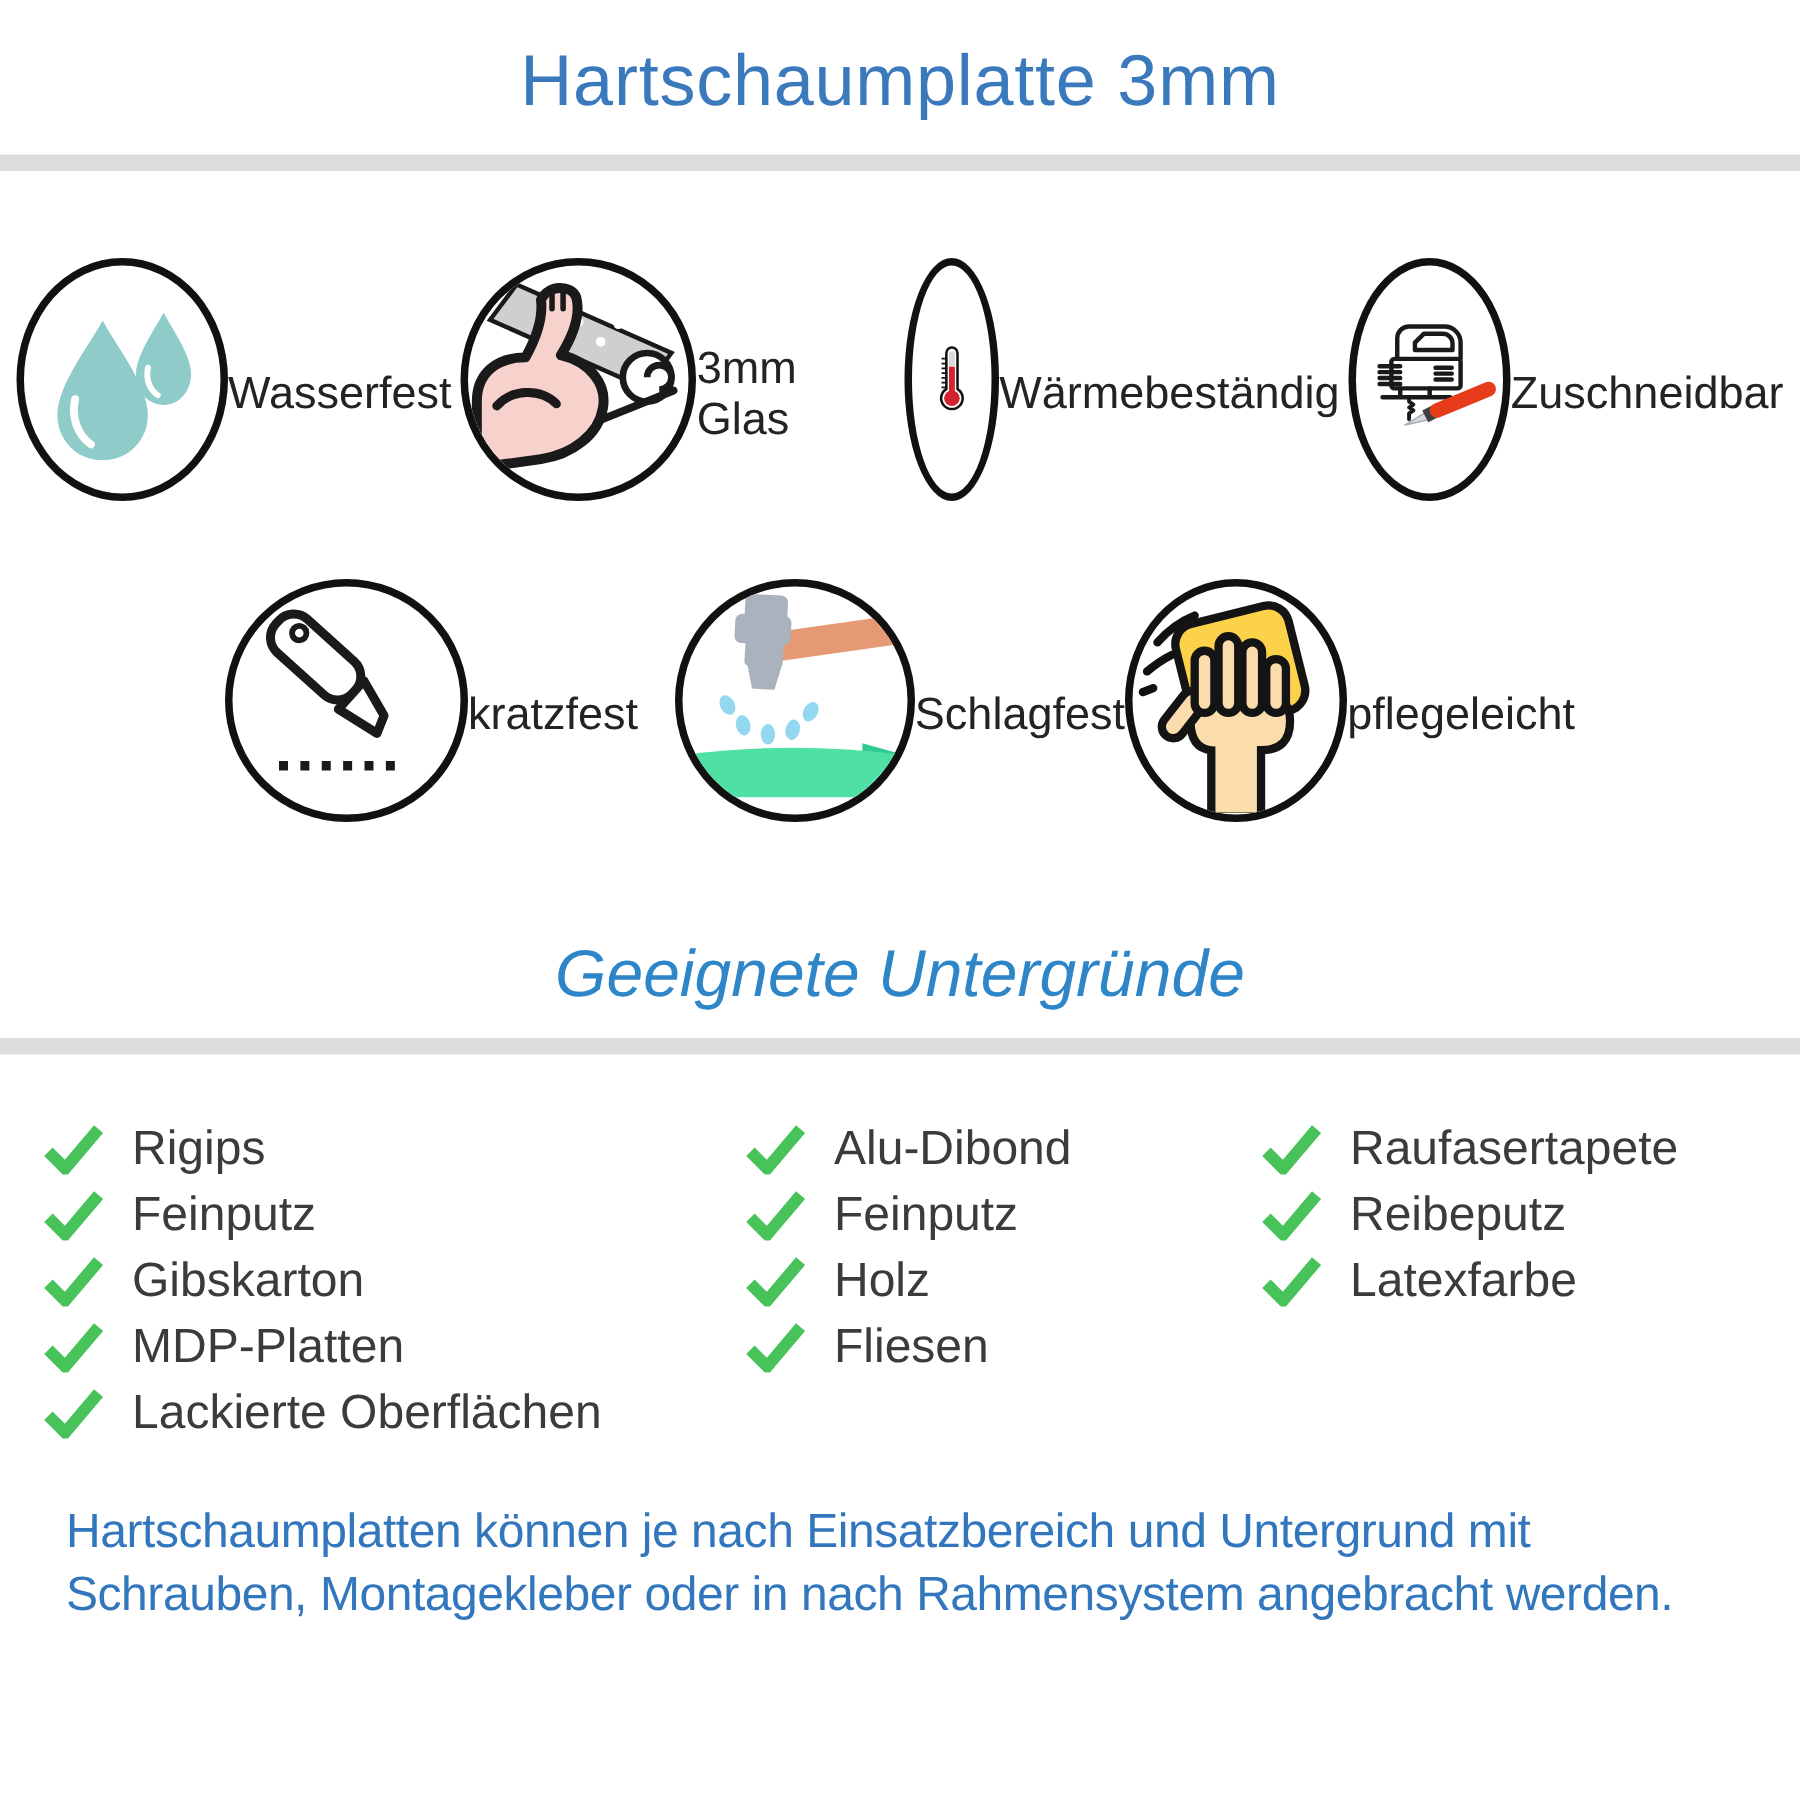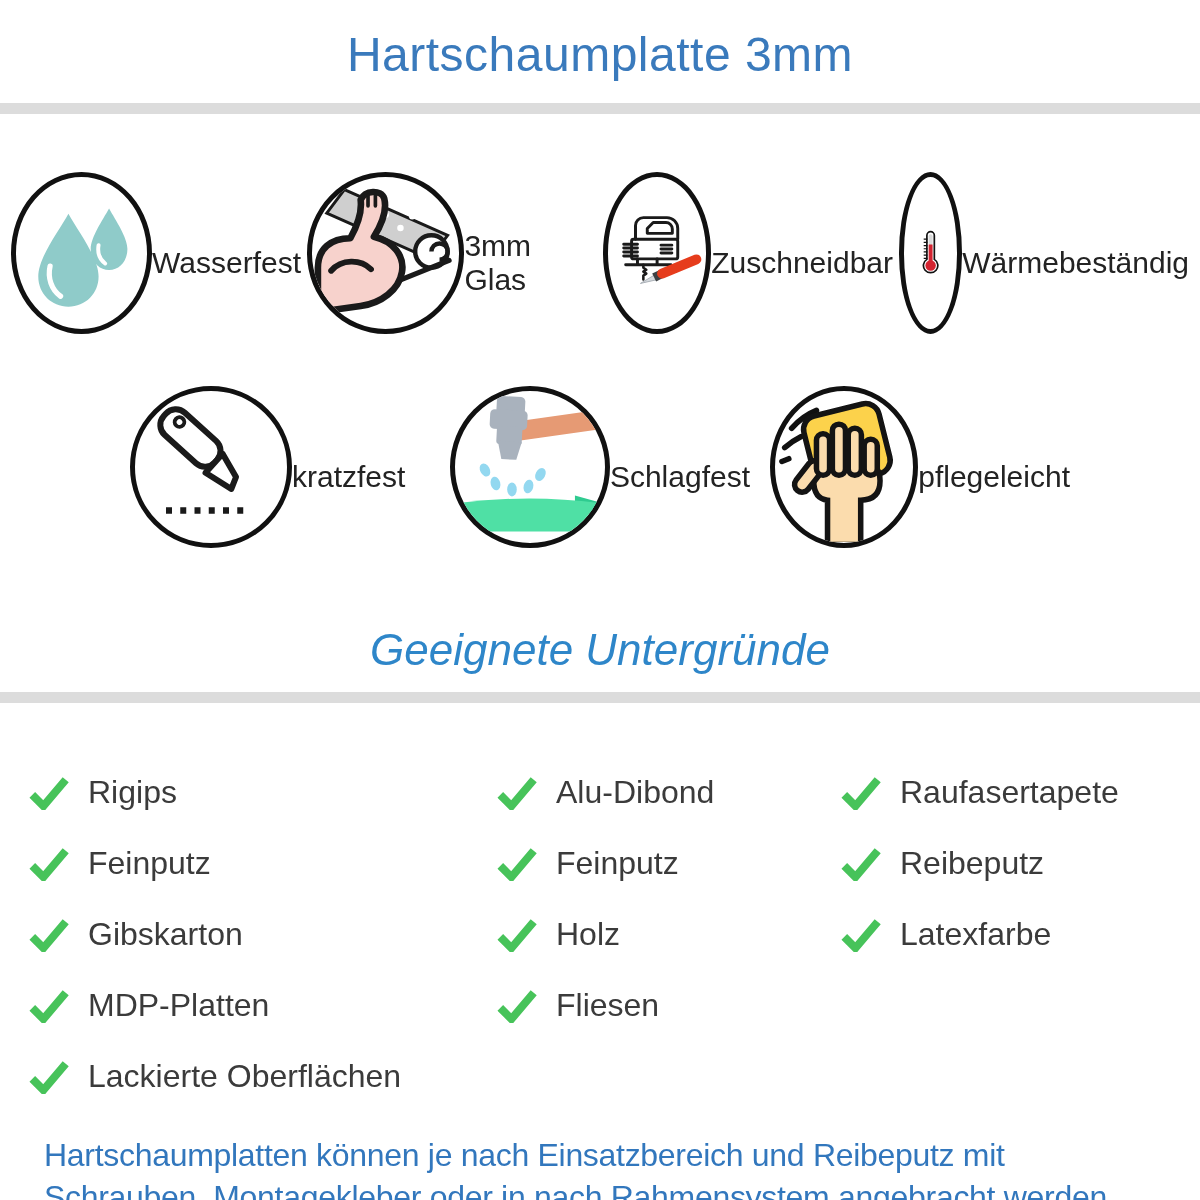--- a/index.html
+++ b/index.html
@@ -5,36 +5,36 @@
   html,body{margin:0;padding:0;background:#fff;}
   body{width:1200px;height:1200px;font-family:"Liberation Sans",sans-serif;overflow:hidden;}
   .page{position:relative;width:1200px;height:1200px;background:#fff;}
 
   .page-title{padding-top:28px;text-align:center;font-size:48px;line-height:54px;
     color:#3a7abc;letter-spacing:.5px;}
   .divider{height:11px;background:#dcdcdc;margin-top:21px;}
 
   .feature-row{display:flex;justify-content:space-around;align-items:flex-start;}
   .row1{margin-top:58px;padding:0 8px;}
-  .row2{margin-top:52px;justify-content:center;gap:20px;}
+  .row2{margin-top:52px;justify-content:center;}
   .feature{display:flex;flex-direction:row;align-items:center;width:290px;}
   .row2 .feature{width:300px;}
   .circle{width:152px;height:152px;border:5px solid #111;border-radius:50%;
     background:#fff;overflow:hidden;display:flex;align-items:center;justify-content:center;}
   .circle svg{width:150px;height:150px;}
   .feature-label{margin-top:20px;font-size:30px;line-height:34px;color:#232323;}
 
   .section-title{margin-top:78px;text-align:center;font-size:44px;line-height:48px;color:#2e86c9;font-style:italic;}
   .divider2{margin-top:18px;}
 
   .checklist{display:flex;margin-top:40px;padding-left:28px;}
   .col1{width:468px;}
   .col2{width:344px;}
   .col3{flex:1;}
-  .check-item{display:flex;align-items:center;height:44px;margin-top:27px;}
+  .check-item{display:flex;align-items:center;height:44px;}
   .check-item svg{width:42px;height:35px;flex:0 0 auto;}
   .check-item span{margin-left:18px;font-size:32px;color:#3b3b3b;white-space:nowrap;}
 
   .footer-note{margin:36px 30px 0 44px;font-size:32px;line-height:42px;
     color:#3277bd;letter-spacing:-0.3px;}
   .footer-note span{display:block;white-space:nowrap;}
 </style>
 </head>
 <body>
 
@@ -71,49 +71,49 @@
           <path d="M38,11 v7 M43,11 v7" stroke="#1a1a1a" stroke-width="2.5" stroke-linecap="round"></path>
           <path d="M13,62 C20,54 33,54 40,61" fill="none" stroke="#1a1a1a" stroke-width="4" stroke-linecap="round"></path>
         </svg>
       </div>
       <div class="feature-label">3mm Glas</div>
     </div>
 
     <div class="feature">
       <div class="circle">
         <svg viewBox="0 0 100 100">
+          <path d="M43,17 a7,7 0 0 1 14,0 L57,62 a13.5,13.5 0 1 1 -14,0 Z" fill="#fff" stroke="#111" stroke-width="3.2"></path>
+          <rect x="46.3" y="15" width="7.4" height="20" rx="3.5" fill="#d9d9d9"></rect>
+          <circle cx="50" cy="73.5" r="9.8" fill="#d32330"></circle>
+          <rect x="46.3" y="34" width="7.4" height="36" fill="#d32330"></rect>
+          <path d="M37,24 H44 M37,30 H44 M37,36 H44 M37,42 H44 M37,48 H44 M37,54 H44 M37,60 H44" stroke="#111" stroke-width="2.2"></path>
+        </svg>
+      </div>
+      <div class="feature-label">Wärmebeständig</div>
+    </div>
+
+    <div class="feature">
+      <div class="circle">
+        <svg viewBox="0 0 100 100">
           <g stroke="#1a1a1a" stroke-width="3" fill="none" stroke-linecap="round" stroke-linejoin="round">
             <path d="M28,36 L28,22 A8,8 0 0 1 36,14 L60,14 A11,11 0 0 1 71,25 L71,36"></path>
             <path d="M40,30 L40,25 L46,19 L59,19 A6.5,6.5 0 0 1 65.5,25.5 L65.5,30 Z"></path>
             <rect x="24" y="36" width="47" height="20" rx="2"></rect>
             <path d="M16,41 H30 M16,45 H30 M16,49 H30 M16,53 H30"></path>
             <path d="M54,42 H65 M54,46 H65 M54,50 H65"></path>
             <path d="M18,62 H64 M30,56 V62 M50,56 V62"></path>
             <polyline points="36,62 36,65 39,67 36,69 39,71 36,73 36,77" stroke-width="2.6"></polyline>
           </g>
           <polygon points="33,81 48,72 50.5,77" fill="#d6dade" stroke="#a9afb6" stroke-width="1"></polygon>
           <path d="M47,75 L54,71.5" stroke="#3c4043" stroke-width="9"></path>
           <path d="M55,71 L90,56.5" stroke="#e63c1c" stroke-width="10" stroke-linecap="round"></path>
         </svg>
       </div>
       <div class="feature-label">Zuschneidbar</div>
     </div>
-
-    <div class="feature">
-      <div class="circle">
-        <svg viewBox="0 0 100 100">
-          <path d="M43,17 a7,7 0 0 1 14,0 L57,62 a13.5,13.5 0 1 1 -14,0 Z" fill="#fff" stroke="#111" stroke-width="3.2"></path>
-          <rect x="46.3" y="15" width="7.4" height="20" rx="3.5" fill="#d9d9d9"></rect>
-          <circle cx="50" cy="73.5" r="9.8" fill="#d32330"></circle>
-          <rect x="46.3" y="34" width="7.4" height="36" fill="#d32330"></rect>
-          <path d="M37,24 H44 M37,30 H44 M37,36 H44 M37,42 H44 M37,48 H44 M37,54 H44 M37,60 H44" stroke="#111" stroke-width="2.2"></path>
-        </svg>
-      </div>
-      <div class="feature-label">Wärmebeständig</div>
-    </div>
   </div>
 
   <div class="feature-row row2">
 
     <div class="feature">
       <div class="circle">
         <svg viewBox="0 0 100 100">
           <g transform="rotate(42 40 34)" fill="#fff" stroke="#1a1a1a" stroke-width="4" stroke-linejoin="round">
             <rect x="12" y="24" width="46" height="20" rx="9"></rect>
             <polygon points="58,27.5 75,33 78,41 58,44.5"></polygon>
@@ -255,17 +255,17 @@
       <div class="check-item">
         <svg viewBox="0 0 52 44">
             <path d="M5,25 L19,39 L47,6" fill="none" stroke="#47c35a" stroke-width="10"></path>
           </svg>
         <span>Latexfarbe</span>
       </div>
     </div>
   </div>
 
   <div class="footer-note">
-    <span>Hartschaumplatten können je nach Einsatzbereich und Reibeputz mit</span>
+    <span>Hartschaumplatten können je nach Einsatzbereich und Untergrund mit</span>
     <span>Schrauben, Montagekleber oder in nach Rahmensystem angebracht werden.</span>
   </div>
 
 </div>
 
 </body></html>

